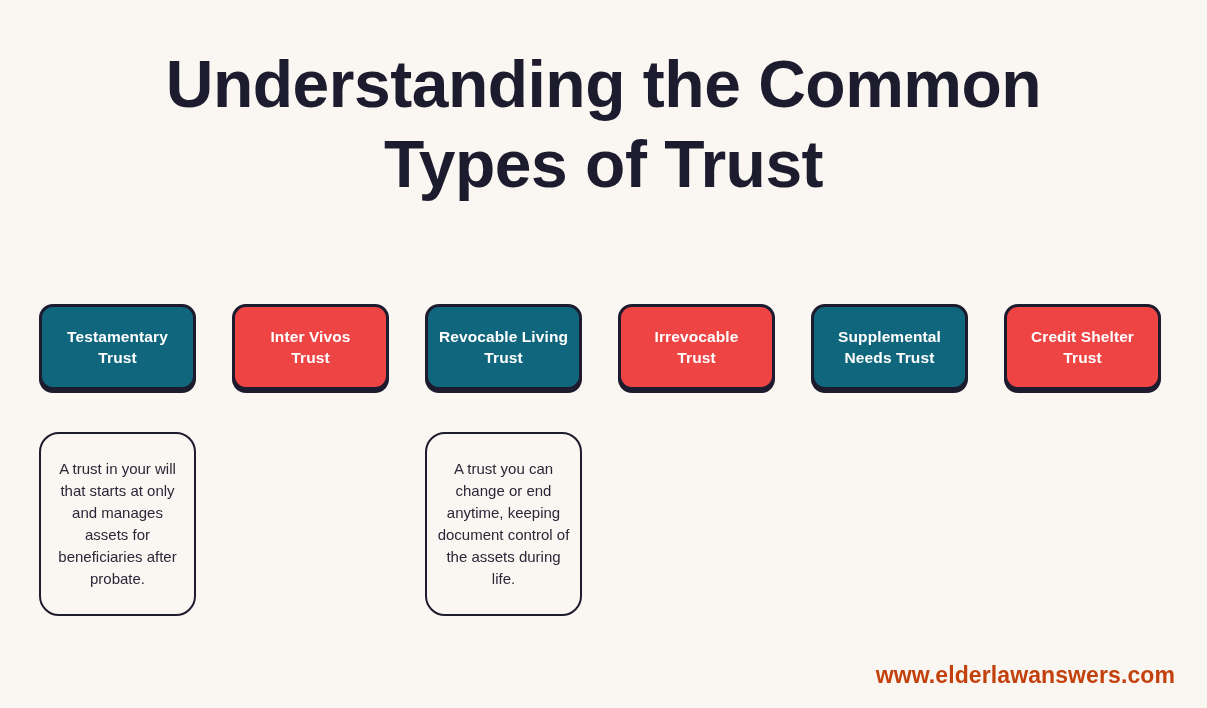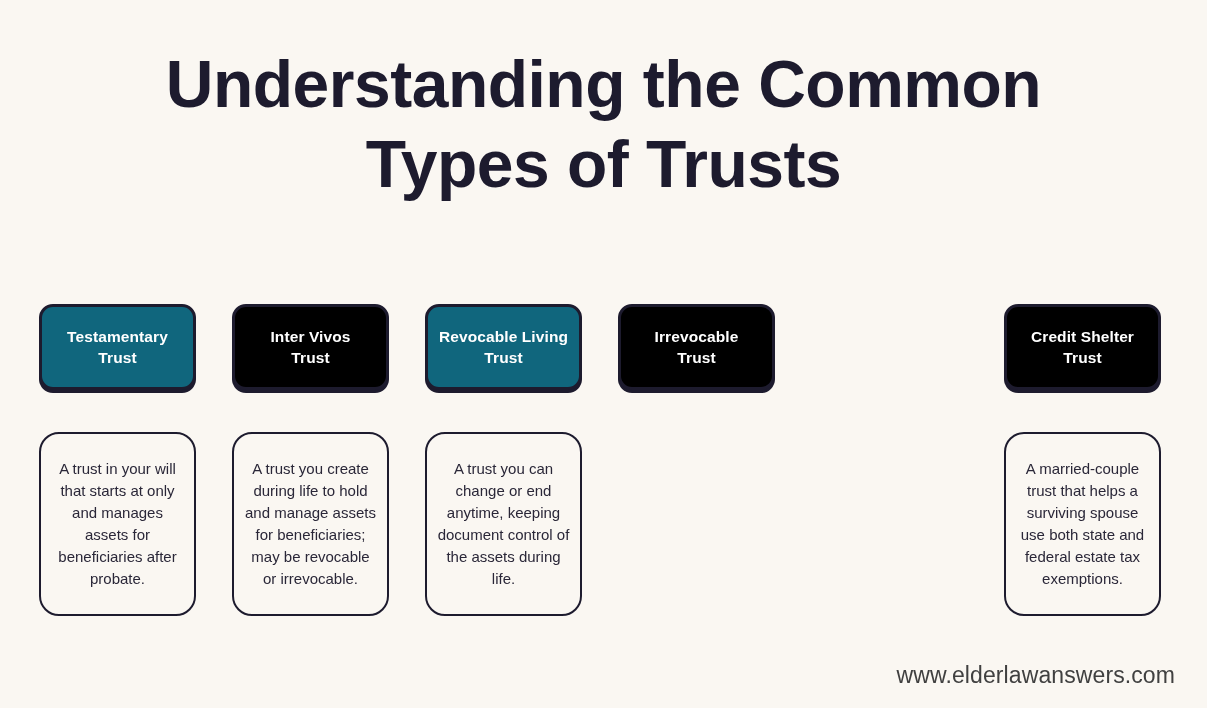--- a/index.html
+++ b/index.html
@@ -66,21 +66,21 @@
     border: 3px solid #1d1b2e;
     display: flex;
     align-items: center;
     justify-content: center;
     text-align: center;
     padding: 6px 8px;
     box-shadow: 0 3px 0 0 #1d1b2e;
   }
 
   .type-card.dark  { background: #10667d; }
-  .type-card.light { background: #000000; align-items: center; }
+  .type-card.light { background: #ef4444; align-items: center; }
 
   .type-card-label {
     font-size: 15.5px;
     line-height: 21px;
     font-weight: 700;
     color: #ffffff;
     letter-spacing: 0.1px;
   }
 
   .desc-card {
@@ -107,74 +107,71 @@
   .footer {
     position: absolute;
     right: 32px;
     bottom: 18px;
     text-align: right;
   }
 
   .footer-url {
     font-size: 23px;
     line-height: 30px;
-    font-weight: 400;
-    color: #404040;
+    font-weight: 700;
+    color: #c2410c;
     letter-spacing: 0.1px;
     margin-left: 12px;
   }
 </style>
 </head>
 <body>
 
 <div class="infographic">
 
   <div class="title-block">
     <span class="title-line">Understanding the Common</span>
-    <span class="title-line">Types of Trusts</span>
+    <span class="title-line">Types of Trust</span>
   </div>
 
   <div class="grid" id="grid">
       <div class="column">
         <div class="type-card dark">
           <span class="type-card-label">Testamentary<br>Trust</span>
         </div>
         <div class="desc-card">
           <span class="desc-card-text">A trust in your will that starts at only and manages assets for beneficiaries after probate.</span>
         </div>
       </div>
       <div class="column">
         <div class="type-card light">
           <span class="type-card-label">Inter Vivos<br>Trust</span>
-        </div>
-        <div class="desc-card">
-          <span class="desc-card-text">A trust you create during life to hold and manage assets for beneficiaries; may be revocable or irrevocable.</span>
         </div>
       </div>
       <div class="column">
         <div class="type-card dark">
           <span class="type-card-label">Revocable Living<br>Trust</span>
         </div>
         <div class="desc-card">
           <span class="desc-card-text">A trust you can change or end anytime, keeping document control of the assets during life.</span>
         </div>
       </div>
       <div class="column">
         <div class="type-card light">
           <span class="type-card-label">Irrevocable<br>Trust</span>
         </div>
       </div>
       <div class="column">
+        <div class="type-card dark">
+          <span class="type-card-label">Supplemental<br>Needs Trust</span>
+        </div>
       </div>
       <div class="column">
         <div class="type-card light">
           <span class="type-card-label">Credit Shelter<br>Trust</span>
-        </div>
-        <div class="desc-card">
-          <span class="desc-card-text">A married-couple trust that helps a surviving spouse use both state and federal estate tax exemptions.</span>
         </div>
       </div>
     </div>
 
   <div class="footer">
     <span class="footer-url">www.elderlawanswers.com</span>
   </div>
 
 </div>
 

